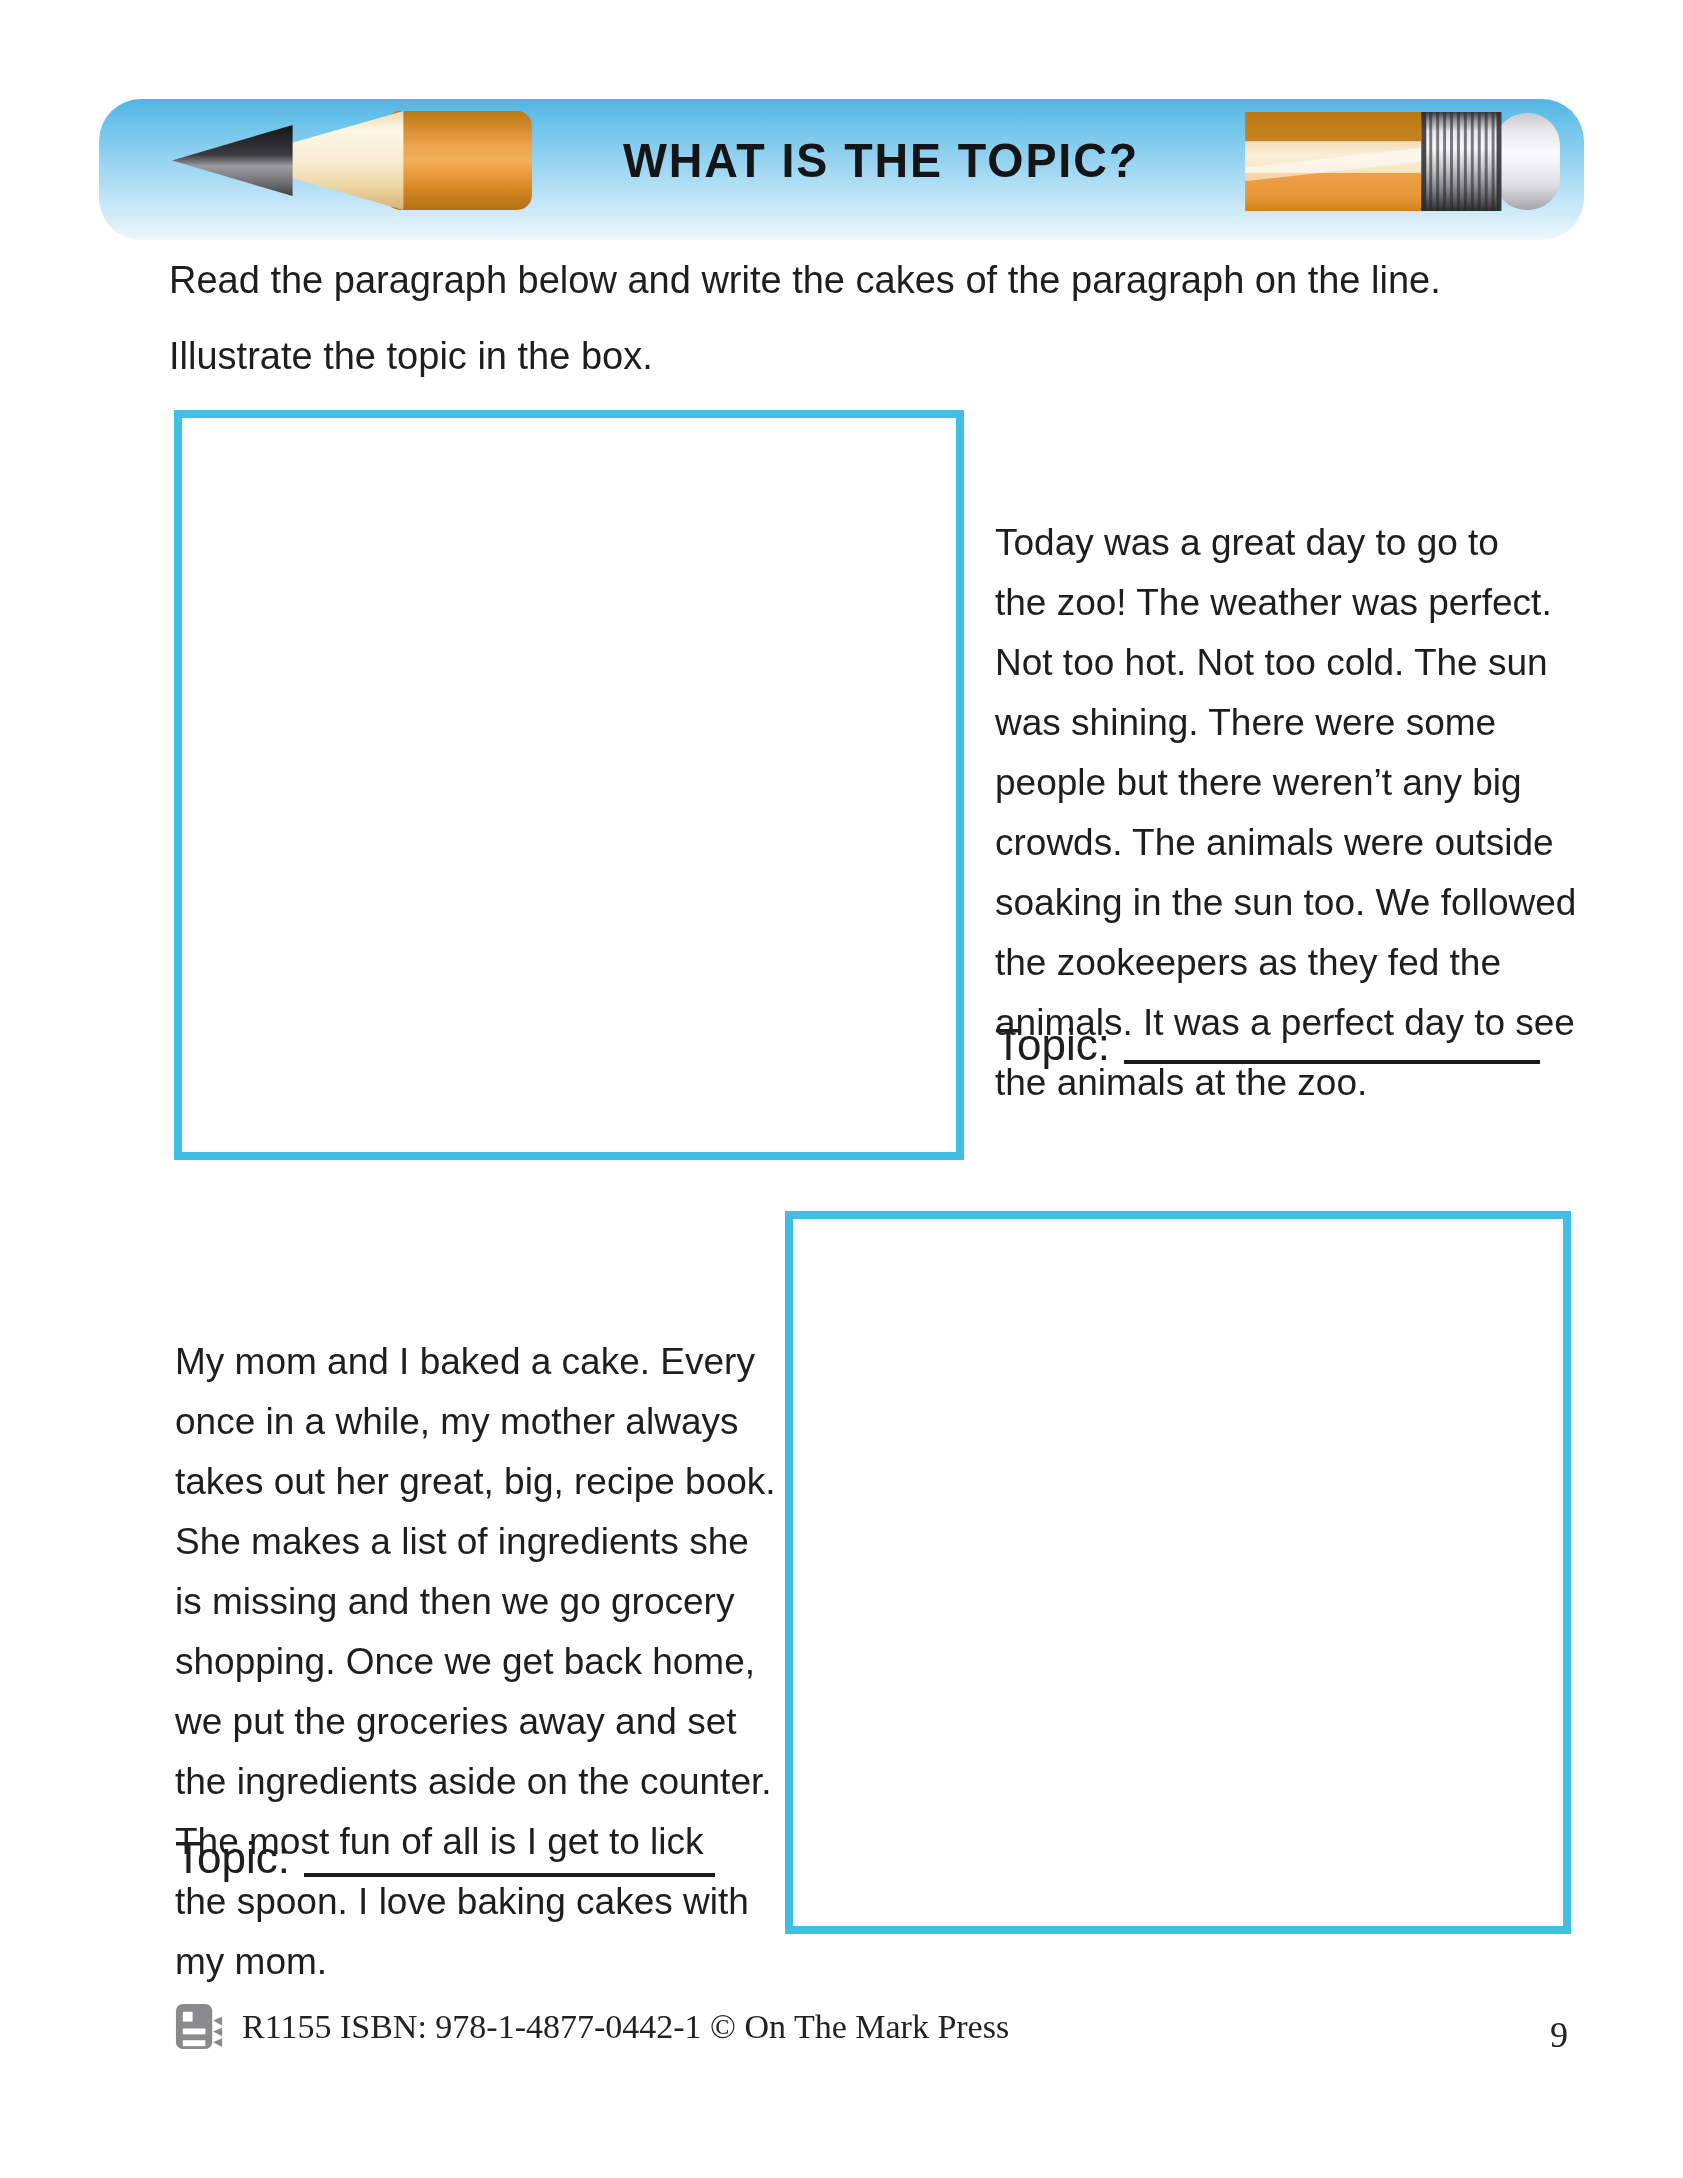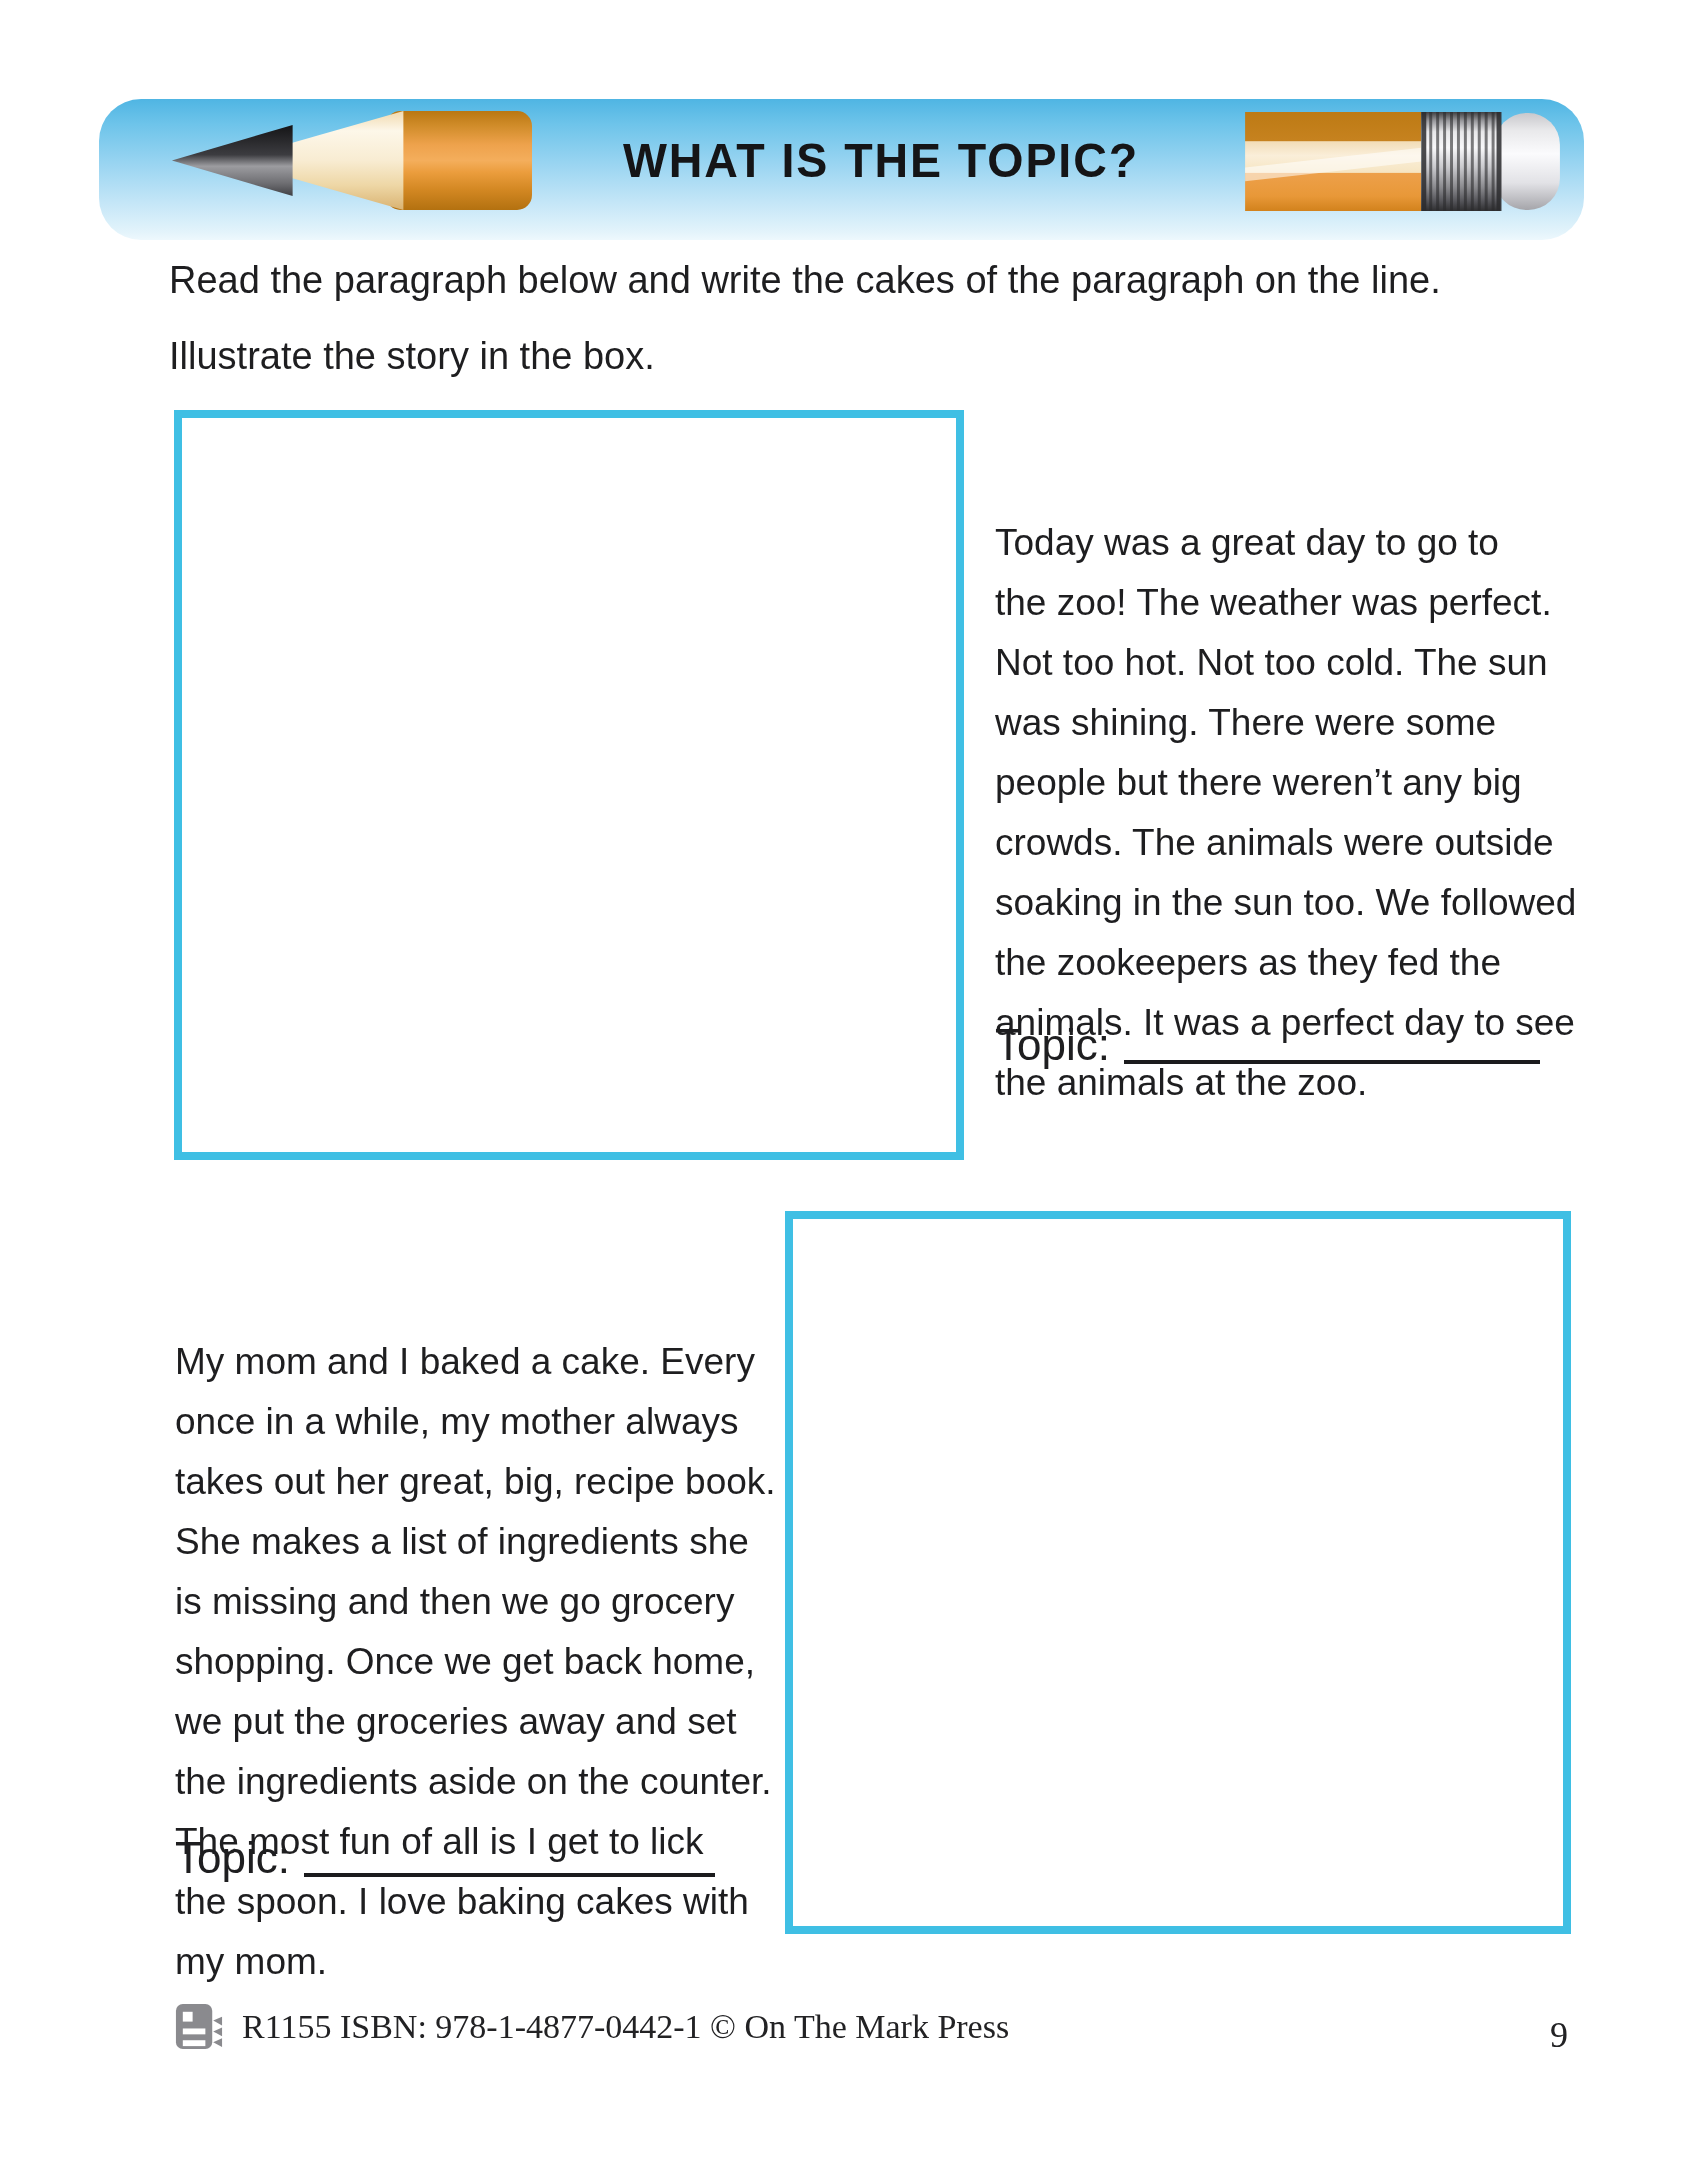--- a/index.html
+++ b/index.html
@@ -128,21 +128,21 @@
       <rect x="235" y="0" width="3" height="100"></rect>
       <rect x="242" y="0" width="3" height="100"></rect>
       <rect x="249" y="0" width="3" height="100"></rect>
     </g>
     <rect x="178" y="0" width="5" height="100" fill="#2c2c2e" opacity="0.85"></rect>
     <rect x="254" y="0" width="5" height="100" fill="#2c2c2e" opacity="0.85"></rect>
   </svg>
 </div>
 
 <div class="instr instr1">Read the paragraph below and write the cakes of the paragraph on the line.</div>
-<div class="instr instr2">Illustrate the story in the box.</div>
+<div class="instr instr2">Illustrate the topic in the box.</div>
 
 <div class="draw-box box1"></div>
 
 <div class="para para1">Today was a great day to go to
 the zoo! The weather was perfect.
 Not too hot. Not too cold. The sun
 was shining. There were some
 people but there weren’t any big
 crowds. The animals were outside
 soaking in the sun too. We followed

